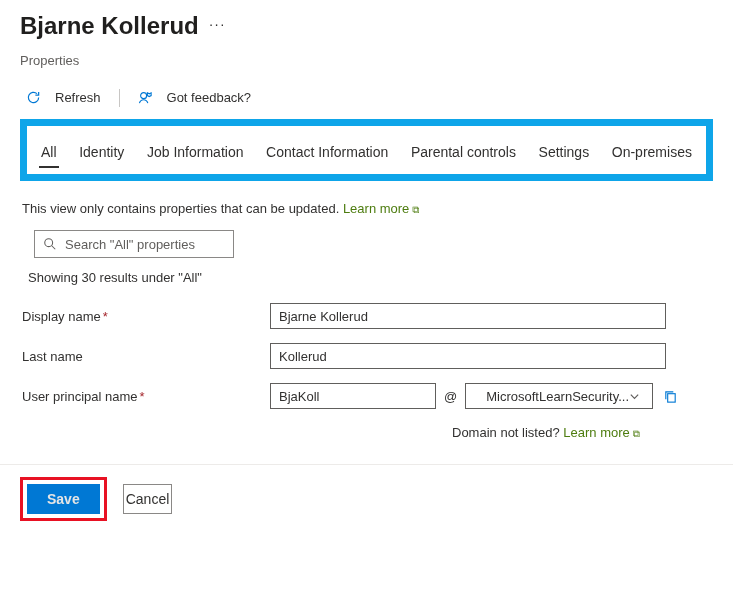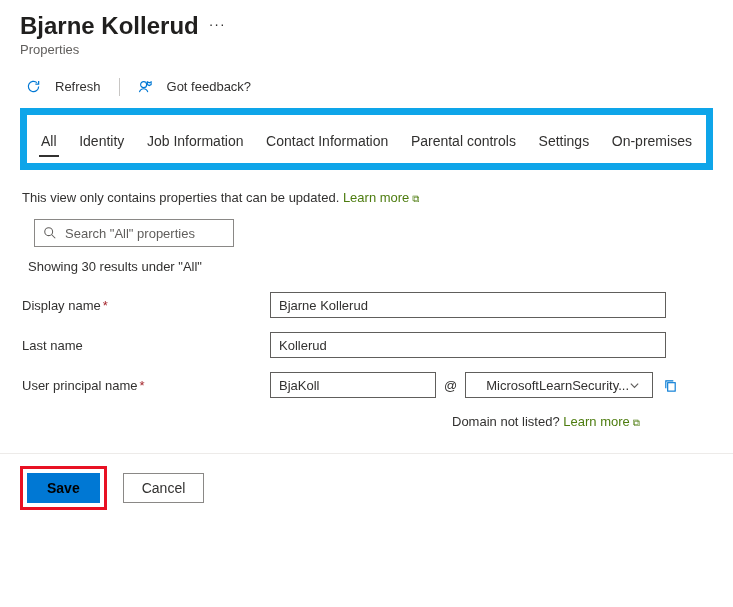--- a/index.html
+++ b/index.html
@@ -7,21 +7,21 @@
     font-family: "Segoe UI", -apple-system, sans-serif;
     font-size: 13px;
     color: #323130;
     background: #fff;
     width: 733px;
   }
   .page { padding: 12px 20px 0 20px; }
   .header-row { display: flex; align-items: center; gap: 10px; }
   .title { font-size: 24px; font-weight: 600; color: #201f1e; }
   .ellipsis { color: #323130; font-size: 14px; letter-spacing: 1px; padding-bottom:5px;}
-  .subtitle { font-size: 13px; color: #605e5c; margin-top: 2px; }
+  .subtitle { font-size: 13px; color: #605e5c; margin-top: 13px; }
   .toolbar { display: flex; align-items: center; gap: 6px; margin-top: 18px; margin-bottom: 10px; }
   .tool-btn { display: inline-flex; align-items: center; gap: 14px; padding: 4px 6px; color: #323130; cursor: pointer; }
   .tool-btn .icon { color: #0078d4; display: inline-flex; }
   .divider { width: 1px; height: 18px; background: #c8c6c4; margin: 0 6px; }
   .highlight-red { border: 7px solid #0ea5e9; padding: 8px; }
   .tabbar { display: flex; align-items: center; justify-content: space-between; padding: 4px 4px 0 4px; color: #323130; }
   .tab { font-size: 14px; padding: 6px 2px; cursor: pointer; position: relative; }
   .tab.active::after {
     content: ""; position: absolute; left: 0; right: 0; bottom: -2px; height: 2px; background: #323130;
   }
@@ -58,25 +58,25 @@
   .copy-icon { color: #0078d4; cursor: pointer; padding: 2px; }
   .domain-help { margin: 16px 0 24px 432px; font-size: 13px; }
   .edit-link { display: inline-flex; align-items: center; gap: 8px; color: #0065b3; cursor: pointer; }
   .plus { color: #0078d4; font-size: 15px; font-weight: 400; }
   .footer {
     border-top: 1px solid #edebe9; padding: 12px 20px; display: flex; align-items: center; gap: 16px;
     margin-top: 8px;
   }
   .save-wrap { border: 3px solid #e81123; padding: 4px; }
   .btn-primary {
-    background: #0078d4; color: #000000; border: none; height: 30px; padding: 0 20px;
+    background: #0078d4; color: #e5e5e5; border: none; height: 30px; padding: 0 20px;
     font-size: 14px; font-weight: 600; cursor: pointer; font-family: inherit;
   }
   .btn-secondary {
-    background: #fff; color: #323130; border: 1px solid #8a8886; height: 30px; padding: 0 18px;
+    background: #fff; color: #323130; border: 1px solid #8a8886; height: 30px; padding: 0 2px;
     font-size: 14px; cursor: pointer; font-family: inherit;
   }
   svg { display: block; }
 </style>
 </head>
 <body>
 
 <div class="page">
   <div class="header-row">
     <div class="title">Bjarne Kollerud</div>

